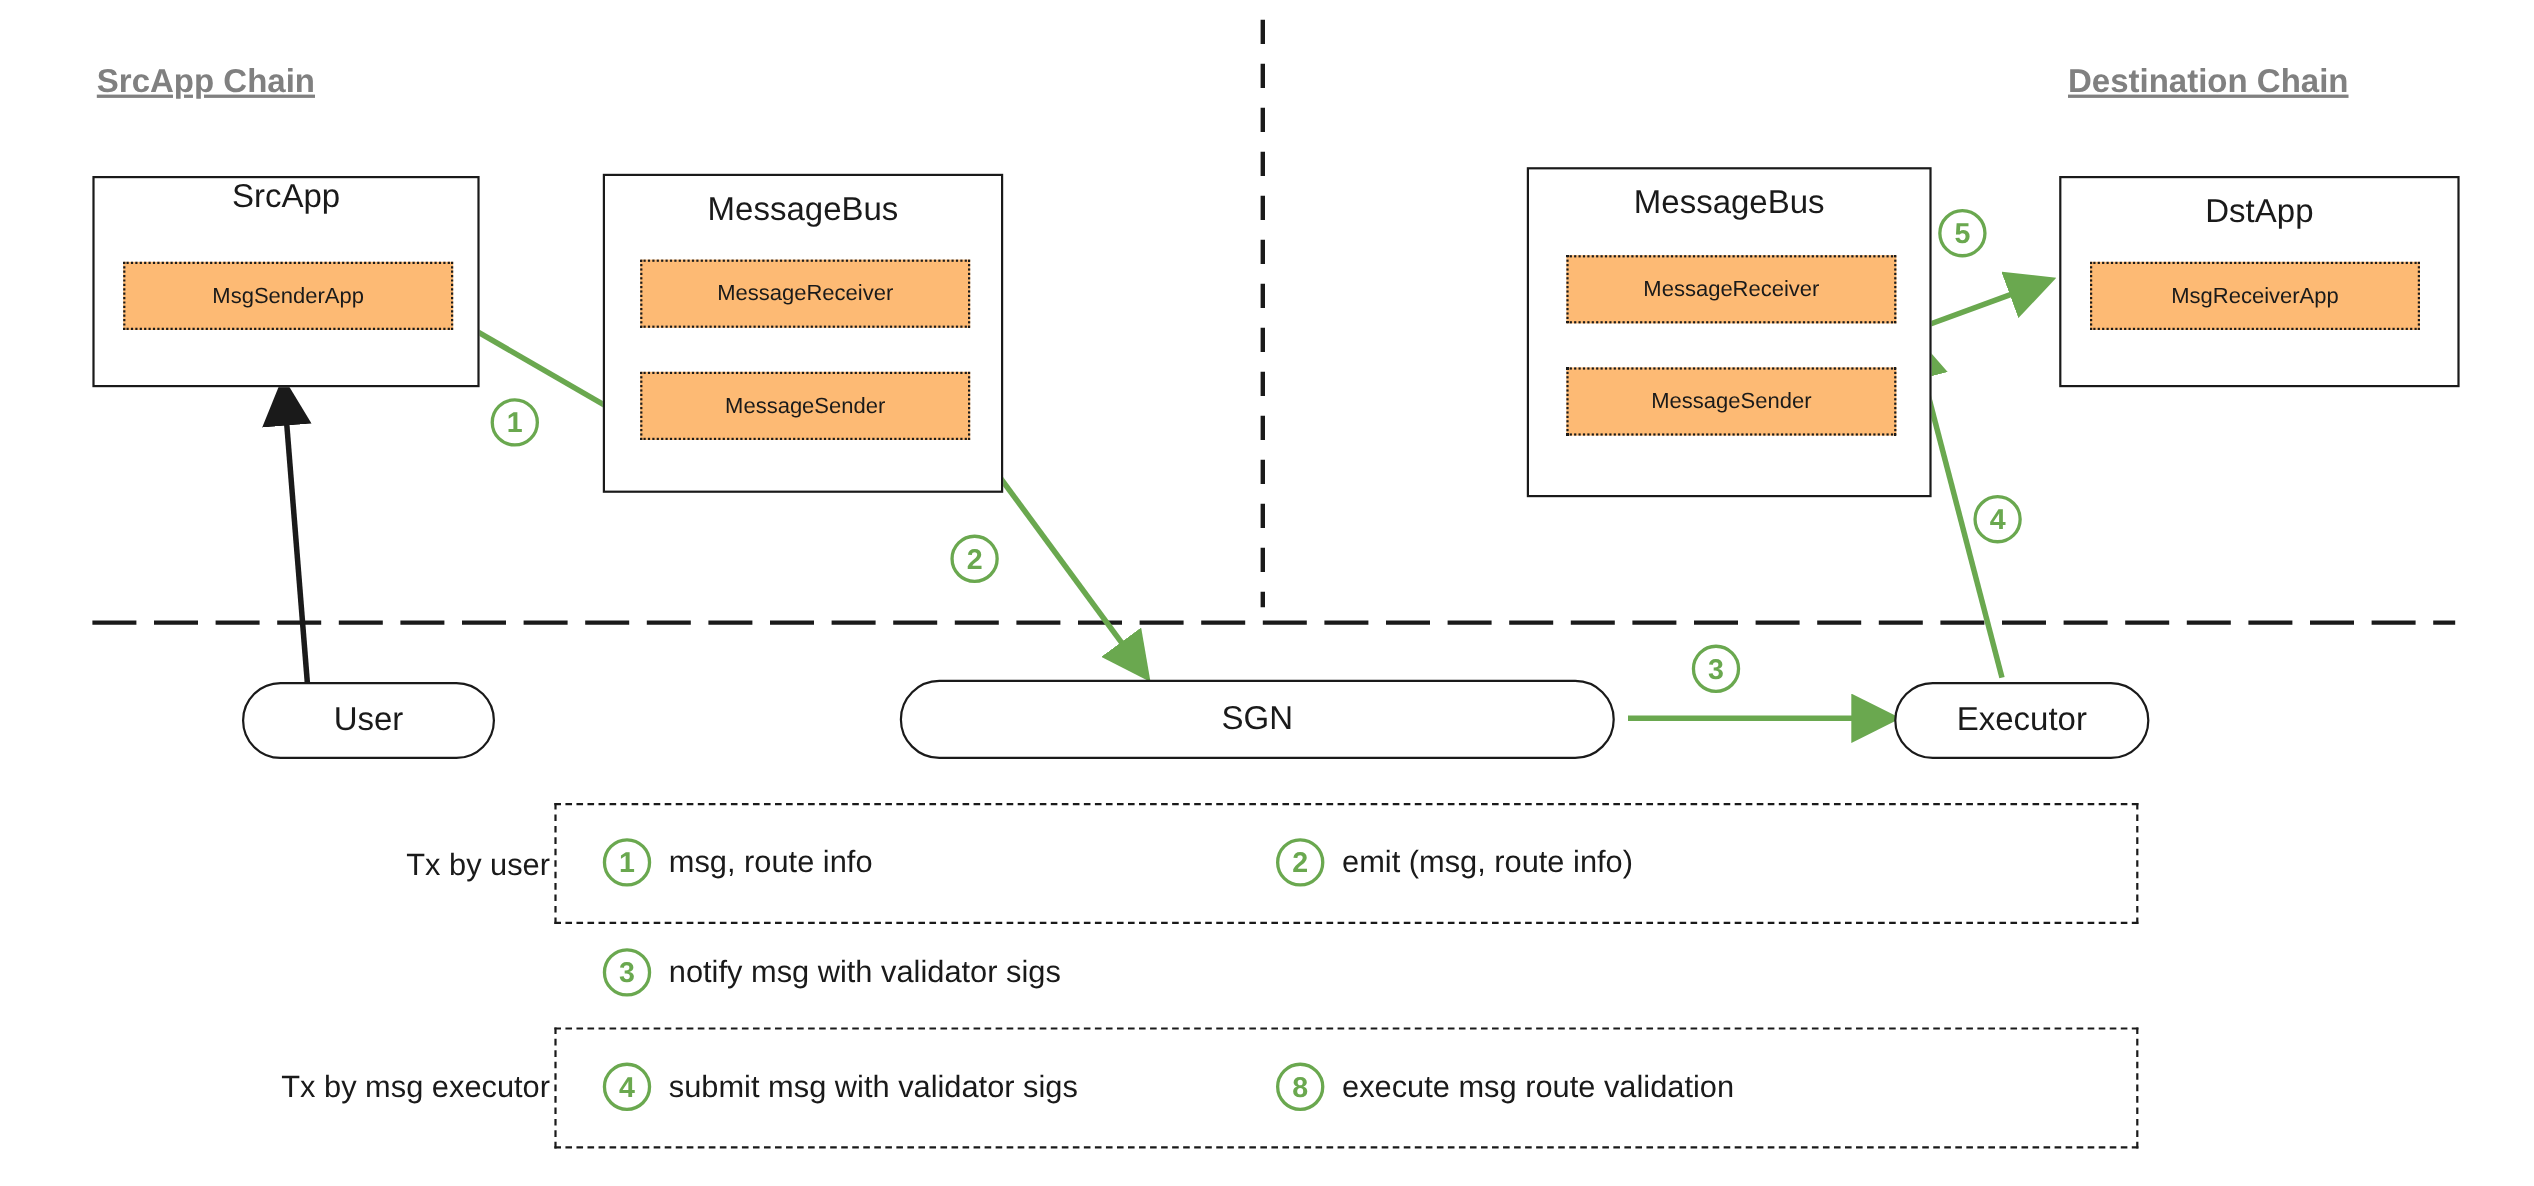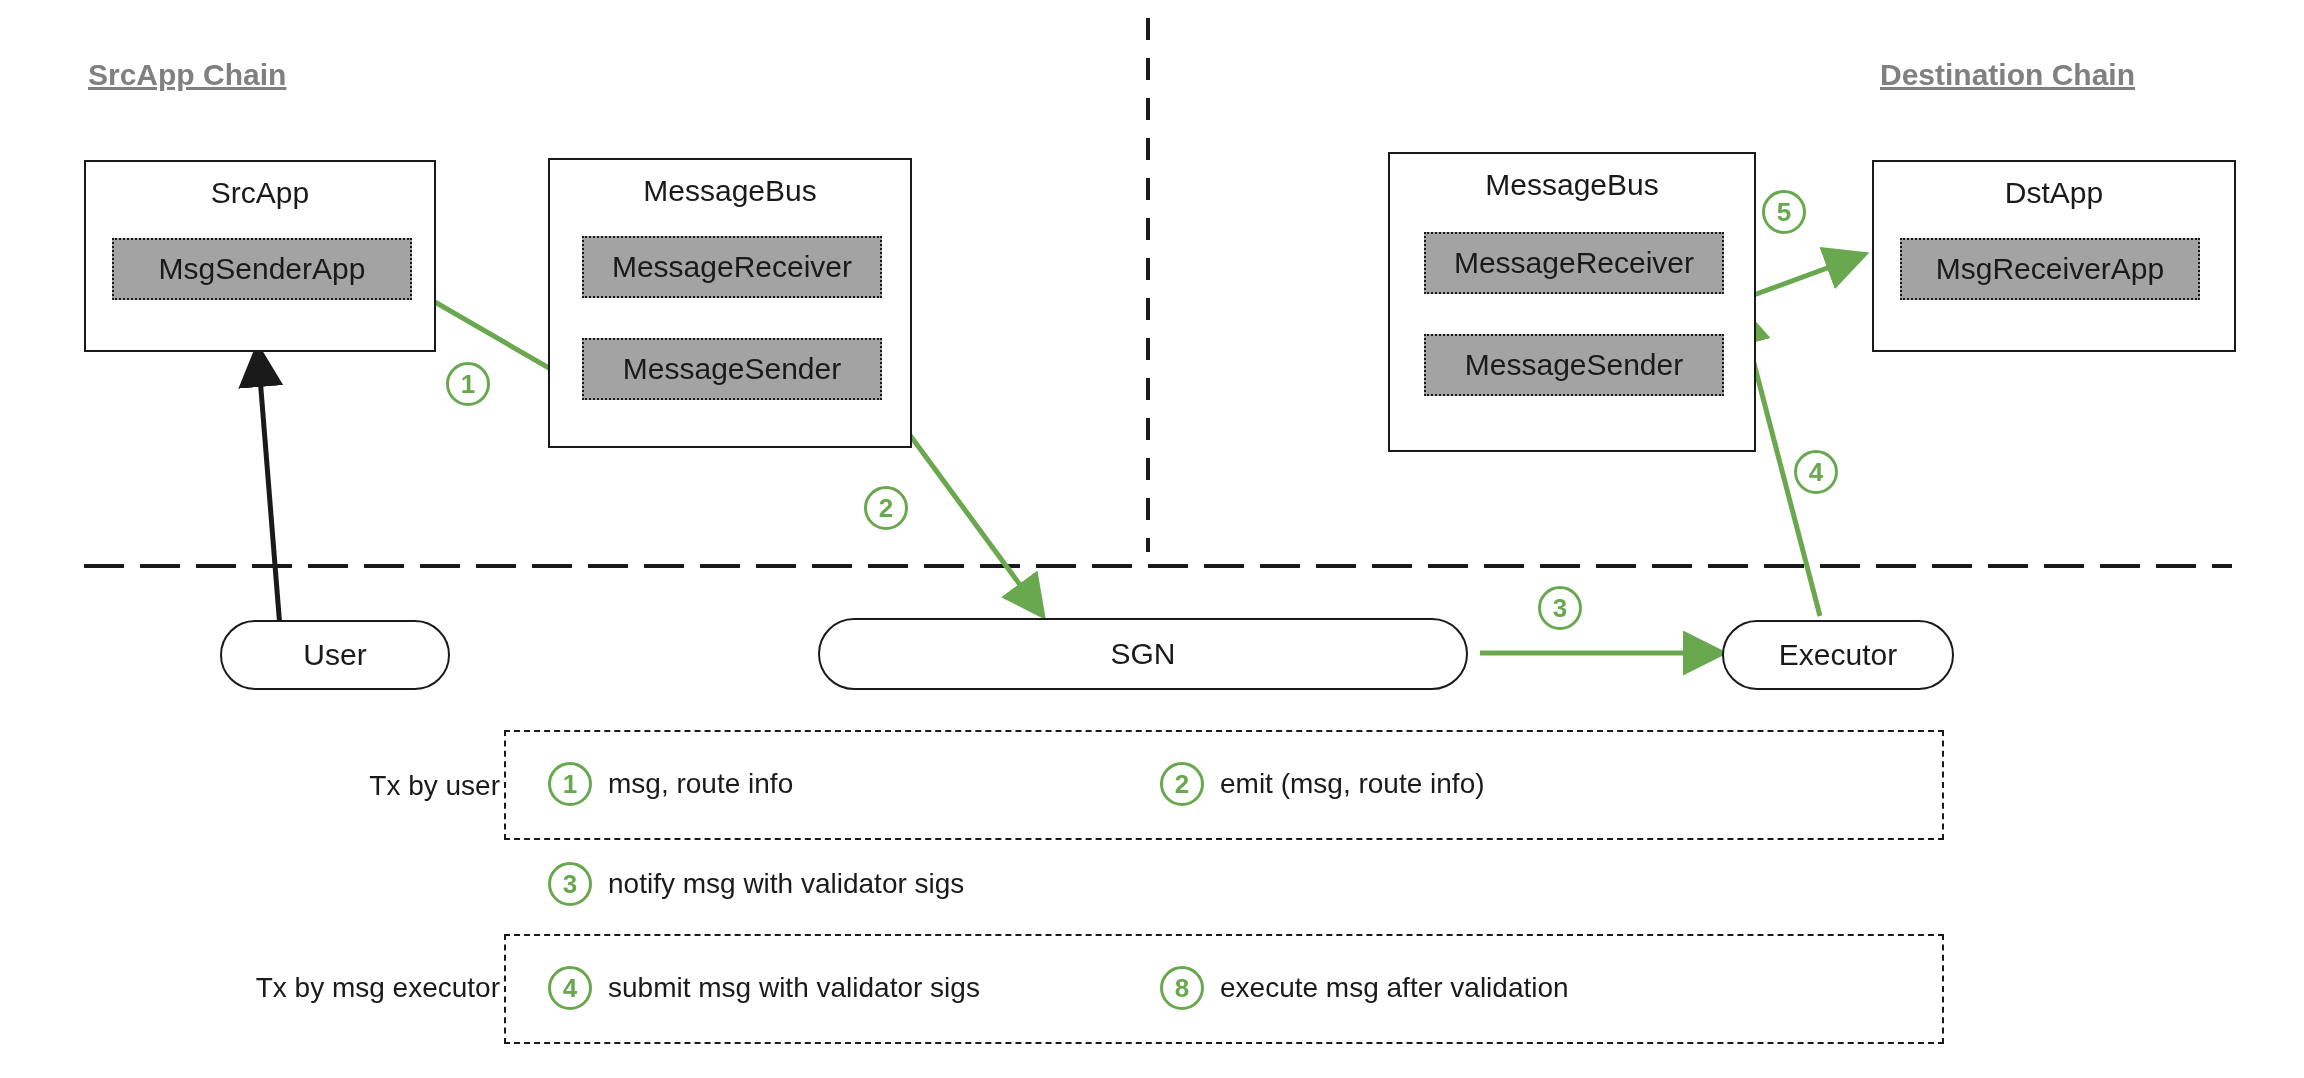--- a/index.html
+++ b/index.html
@@ -39,26 +39,26 @@
     box-sizing: border-box;
   }
   .box-title {
     text-align: center;
     font-size: 30px;
     color: #1a1a1a;
     white-space: nowrap;
   }
   .inner-box {
     border: 2px dotted #1a1a1a;
-    background: #a3a3a3;
+    background: #fdba74;
     box-sizing: border-box;
     display: flex;
     align-items: center;
     justify-content: center;
-    font-size: 30px;
+    font-size: 20px;
     color: #1a1a1a;
     white-space: nowrap;
   }
 
   
   .pill {
     border: 2px solid #1a1a1a;
     background: #ffffff;
     border-radius: 999px;
     box-sizing: border-box;
@@ -138,21 +138,21 @@
 
     <line x1="1820" y1="616" x2="1740" y2="310" stroke="#6aa84f" stroke-width="5" marker-end="url(#arrow-green)"></line>
 
     <line x1="1740" y1="300" x2="1860" y2="256" stroke="#6aa84f" stroke-width="5" marker-end="url(#arrow-green)"></line>
   </svg>
 
   <div class="abs chain-title" style="left:88px; top:58px;">SrcApp Chain</div>
   <div class="abs chain-title" style="left:1880px; top:58px;">Destination Chain</div>
 
   <div class="abs box" style="left:84px; top:160px; width:352px; height:192px;">
-    <div class="box-title" style="margin-top:14px;">SrcApp</div>
+    <div class="box-title" style="">SrcApp</div>
     <div class="inner-box" style="position:absolute; left:26px; top:76px; width:300px; height:62px;">MsgSenderApp</div>
   </div>
 
   <div class="abs box" style="left:548px; top:158px; width:364px; height:290px;">
     <div class="box-title" style="margin-top:14px;">MessageBus</div>
     <div class="inner-box" style="position:absolute; left:32px; top:76px; width:300px; height:62px;">MessageReceiver</div>
     <div class="inner-box" style="position:absolute; left:32px; top:178px; width:300px; height:62px;">MessageSender</div>
   </div>
 
   <div class="abs box" style="left:1388px; top:152px; width:368px; height:300px;">
@@ -201,16 +201,16 @@
 
   <div class="abs legend-box" style="left:504px; top:934px; width:1440px; height:110px;"></div>
 
   <div class="abs legend-item" style="left:548px; top:966px;">
     <div class="badge">4</div>
     <div class="legend-text">submit msg with validator sigs</div>
   </div>
 
   <div class="abs legend-item" style="left:1160px; top:966px;">
     <div class="badge">8</div>
-    <div class="legend-text">execute msg after validation</div>
+    <div class="legend-text">execute msg route validation</div>
   </div>
 
 </div>
 
 </body></html>

